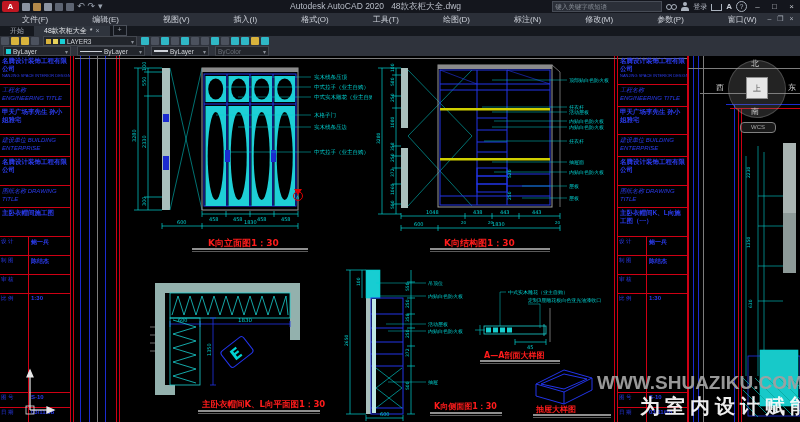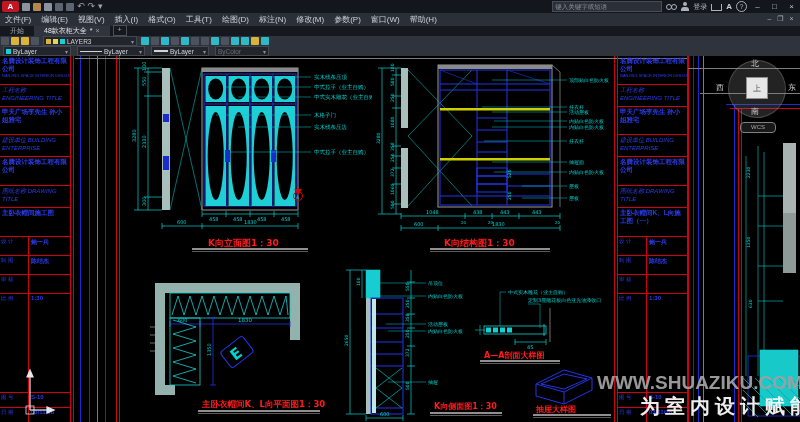--- a/index.html
+++ b/index.html
@@ -23,21 +23,21 @@
   .person{position:relative;width:8px;height:9px;}
   .person::before{content:"";position:absolute;left:2px;top:0;width:4px;height:4px;border-radius:50%;background:#aab2bd;}
   .person::after{content:"";position:absolute;left:0;top:5px;width:8px;height:4px;border-radius:3px 3px 0 0;background:#aab2bd;}
   .signin{color:#b9bec8;font-size:7px;}
   .cart{width:9px;height:6px;border:1px solid #aab2bd;border-top:none;margin-top:2px;}
   .abadge{color:#c9ced6;font-size:8px;font-weight:bold;}
   .helpdot{width:9px;height:9px;border-radius:50%;border:1px solid #aab2bd;color:#aab2bd;font-size:7px;line-height:9px;text-align:center;}
   .winbtn{width:13px;color:#c3c6cc;font-size:8px;text-align:center;line-height:11px;}
   .menubar{position:absolute;left:0;top:13px;width:800px;height:13px;background:#2b2f38;display:flex;align-items:center;
            border-bottom:1px solid #1c1f26;}
-  .menuitem{color:#ccd0d8;font-size:8px;padding:0 5px;line-height:13px;white-space:nowrap;}
+  .menuitem{color:#ccd0d8;font-size:8px;padding:0 22px;line-height:13px;white-space:nowrap;}
   .docbtns{position:absolute;right:3px;top:0;display:flex;}
   .docbtns span{width:11px;color:#aab0ba;font-size:7px;text-align:center;line-height:12px;}
   .tabsrow{position:absolute;left:0;top:26px;width:800px;height:10px;background:#15181e;display:flex;align-items:flex-end;}
   .ftab{height:10px;line-height:10px;font-size:7px;color:#a9aeb8;padding:0 10px;}
   .ftab.active{background:#2f343d;color:#e4e6ea;display:flex;align-items:center;gap:3px;}
   .ftab .closex{color:#9aa0aa;font-size:7px;}
   .newtab{width:12px;height:9px;margin-left:3px;border:1px solid #4a4f59;color:#9aa0aa;font-size:7px;
           text-align:center;line-height:8px;}
   .toolbar{position:absolute;left:0;width:800px;height:10px;background:#2f333c;display:flex;align-items:center;}
   .t1{top:36px;border-bottom:1px solid #23262d;}
@@ -98,20 +98,24 @@
     <div class="qat">
       <span class="qi"></span>
       <span class="qi warm"></span>
       <span class="qi"></span>
       <span class="qi dim"></span>
       <span class="qi dim"></span>
       <span class="qglyph">↶</span>
       <span class="qglyph">↷</span>
       <span class="qglyph">▾</span>
     </div>
+    <div class="tb-title">
+      <span>Autodesk AutoCAD 2020</span>&nbsp;&nbsp;
+      <span>48款衣柜大全.dwg</span>
+    </div>
     <div class="tb-right">
       <input class="searchbox" placeholder="键入关键字或短语" style="">
       <span class="binoc"></span>
       <span class="person"></span>
       <span class="signin">登录</span>
       <span class="cart"></span>
       <span class="abadge">A</span>
       <span class="helpdot">?</span>
       <span class="winbtn">–</span>
       <span class="winbtn">□</span>

